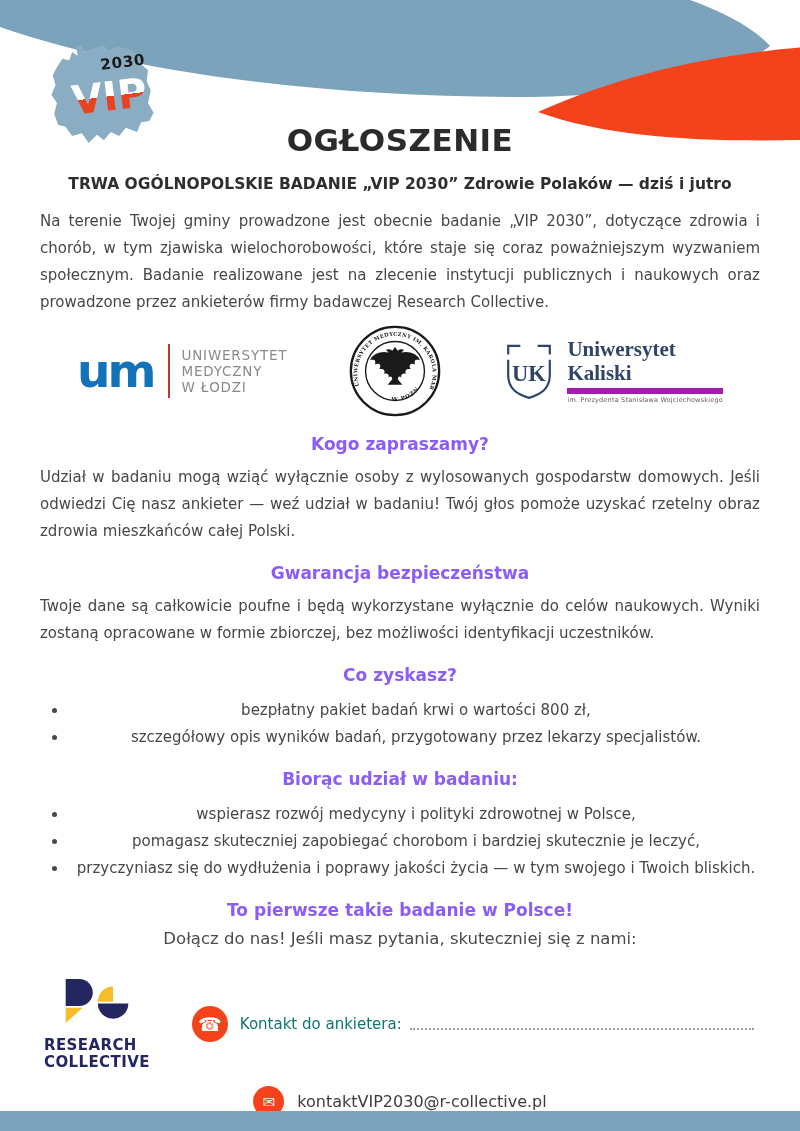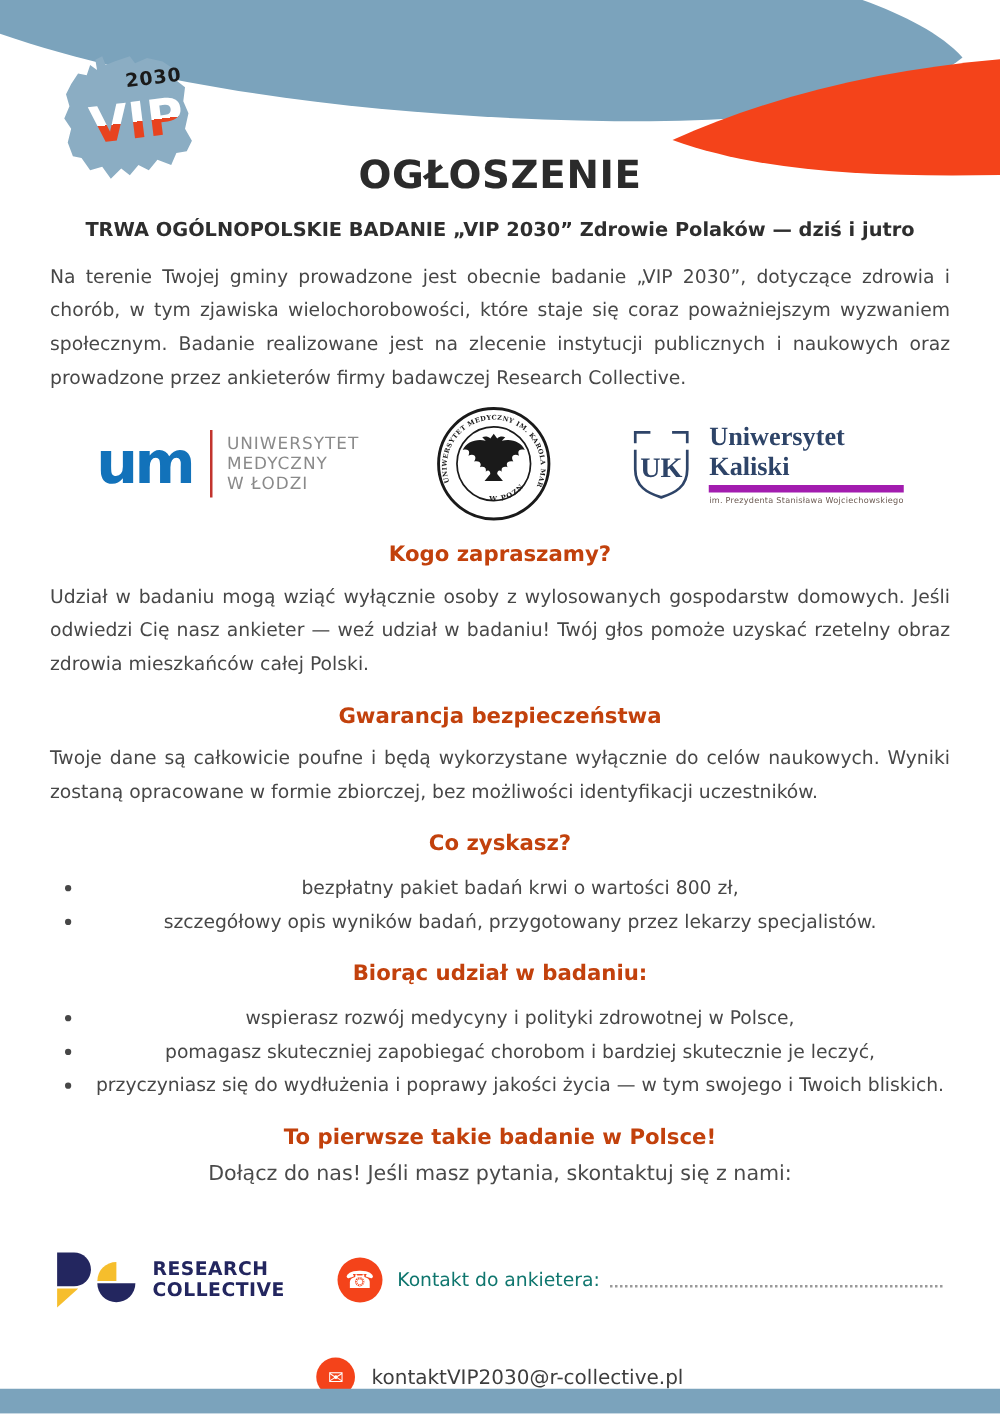--- a/index.html
+++ b/index.html
@@ -59,21 +59,21 @@
   .seal svg { width:100%; height:100%; display:block; }
   .uk-logo { display:flex; align-items:center; gap:12px; }
   .uk-shield { width:52px; height:62px; }
   .uk-text-name { font-family:"Liberation Serif","DejaVu Serif",serif; font-size:21px; line-height:1.1; color:#2E4468; font-weight:600; }
   .uk-subline { font-size:6.5px; color:#6b5a52; margin-top:3px; border-top:6px solid #a21caf; padding-top:2px; letter-spacing:0.2px; }
 
   h2.section-heading {
     text-align:center;
     font-size:17px;
     font-weight:700;
-    color:#c2410c;
+    color:#8b5cf6;
     margin: 18px 40px 0;
   }
   h2.first-section { margin-top: 18px; }
   ul.bullet-list {
     margin: 12px 40px 0;
     padding-left: 28px;
     font-size: 15px;
     line-height: 27px;
     color:#474747;
   }
@@ -86,21 +86,21 @@
     font-size: 16.5px;
     color:#4a4a4a;
   }
 
   .contact-row {
     margin: 48px 44px 0;
     display:flex;
     align-items:center;
     height: 56px;
   }
-  .rc-logo { display:flex; align-items:center; gap:12px; }
+  .rc-logo { display:flex; align-items:center; gap:12px;flex-direction:column; }
   .rc-mark { width:66px; height:48px; }
   .rc-name { font-size:15px; font-weight:800; letter-spacing:0.4px; color:#23265F; line-height:1.15; }
   .phone-badge {
     margin-left: 42px;
     width:36px; height:36px; border-radius:50%;
     background:#F4431A; color:#fff;
     display:flex; align-items:center; justify-content:center;
     font-size:19px; flex:0 0 auto;
   }
   .phone-label { margin-left:12px; font-size:15px; color:#0f766e; white-space:nowrap; }
@@ -221,21 +221,21 @@
   </ul>
 
   <h2 class="section-heading">Biorąc udział w badaniu:</h2>
   <ul class="bullet-list">
     <li>wspierasz rozwój medycyny i polityki zdrowotnej w Polsce,</li>
     <li>pomagasz skuteczniej zapobiegać chorobom i bardziej skutecznie je leczyć,</li>
     <li>przyczyniasz się do wydłużenia i poprawy jakości życia — w tym swojego i Twoich bliskich.</li>
   </ul>
 
   <h2 class="section-heading closing-heading">To pierwsze takie badanie w Polsce!</h2>
-  <div class="cta-line">Dołącz do nas! Jeśli masz pytania, skontaktuj się z nami:</div>
+  <div class="cta-line">Dołącz do nas! Jeśli masz pytania, skuteczniej się z nami:</div>
 
   <div class="contact-row">
     <div class="rc-logo">
       <svg class="rc-mark" viewBox="0 0 78 56" aria-hidden="true">
         <path d="M2,2 H18 A16,16 0 0 1 18,34 H2 Z" fill="#23265F"></path>
         <path d="M2,36 H22 L2,54 Z" fill="#F6BE2C"></path>
         <path d="M58,11 A18,18 0 0 0 40,29 L58,29 Z" fill="#F6BE2C"></path>
         <path d="M40,31 A18,18 0 0 0 76,31 Z" fill="#23265F"></path>
       </svg>
       <div class="rc-name">

